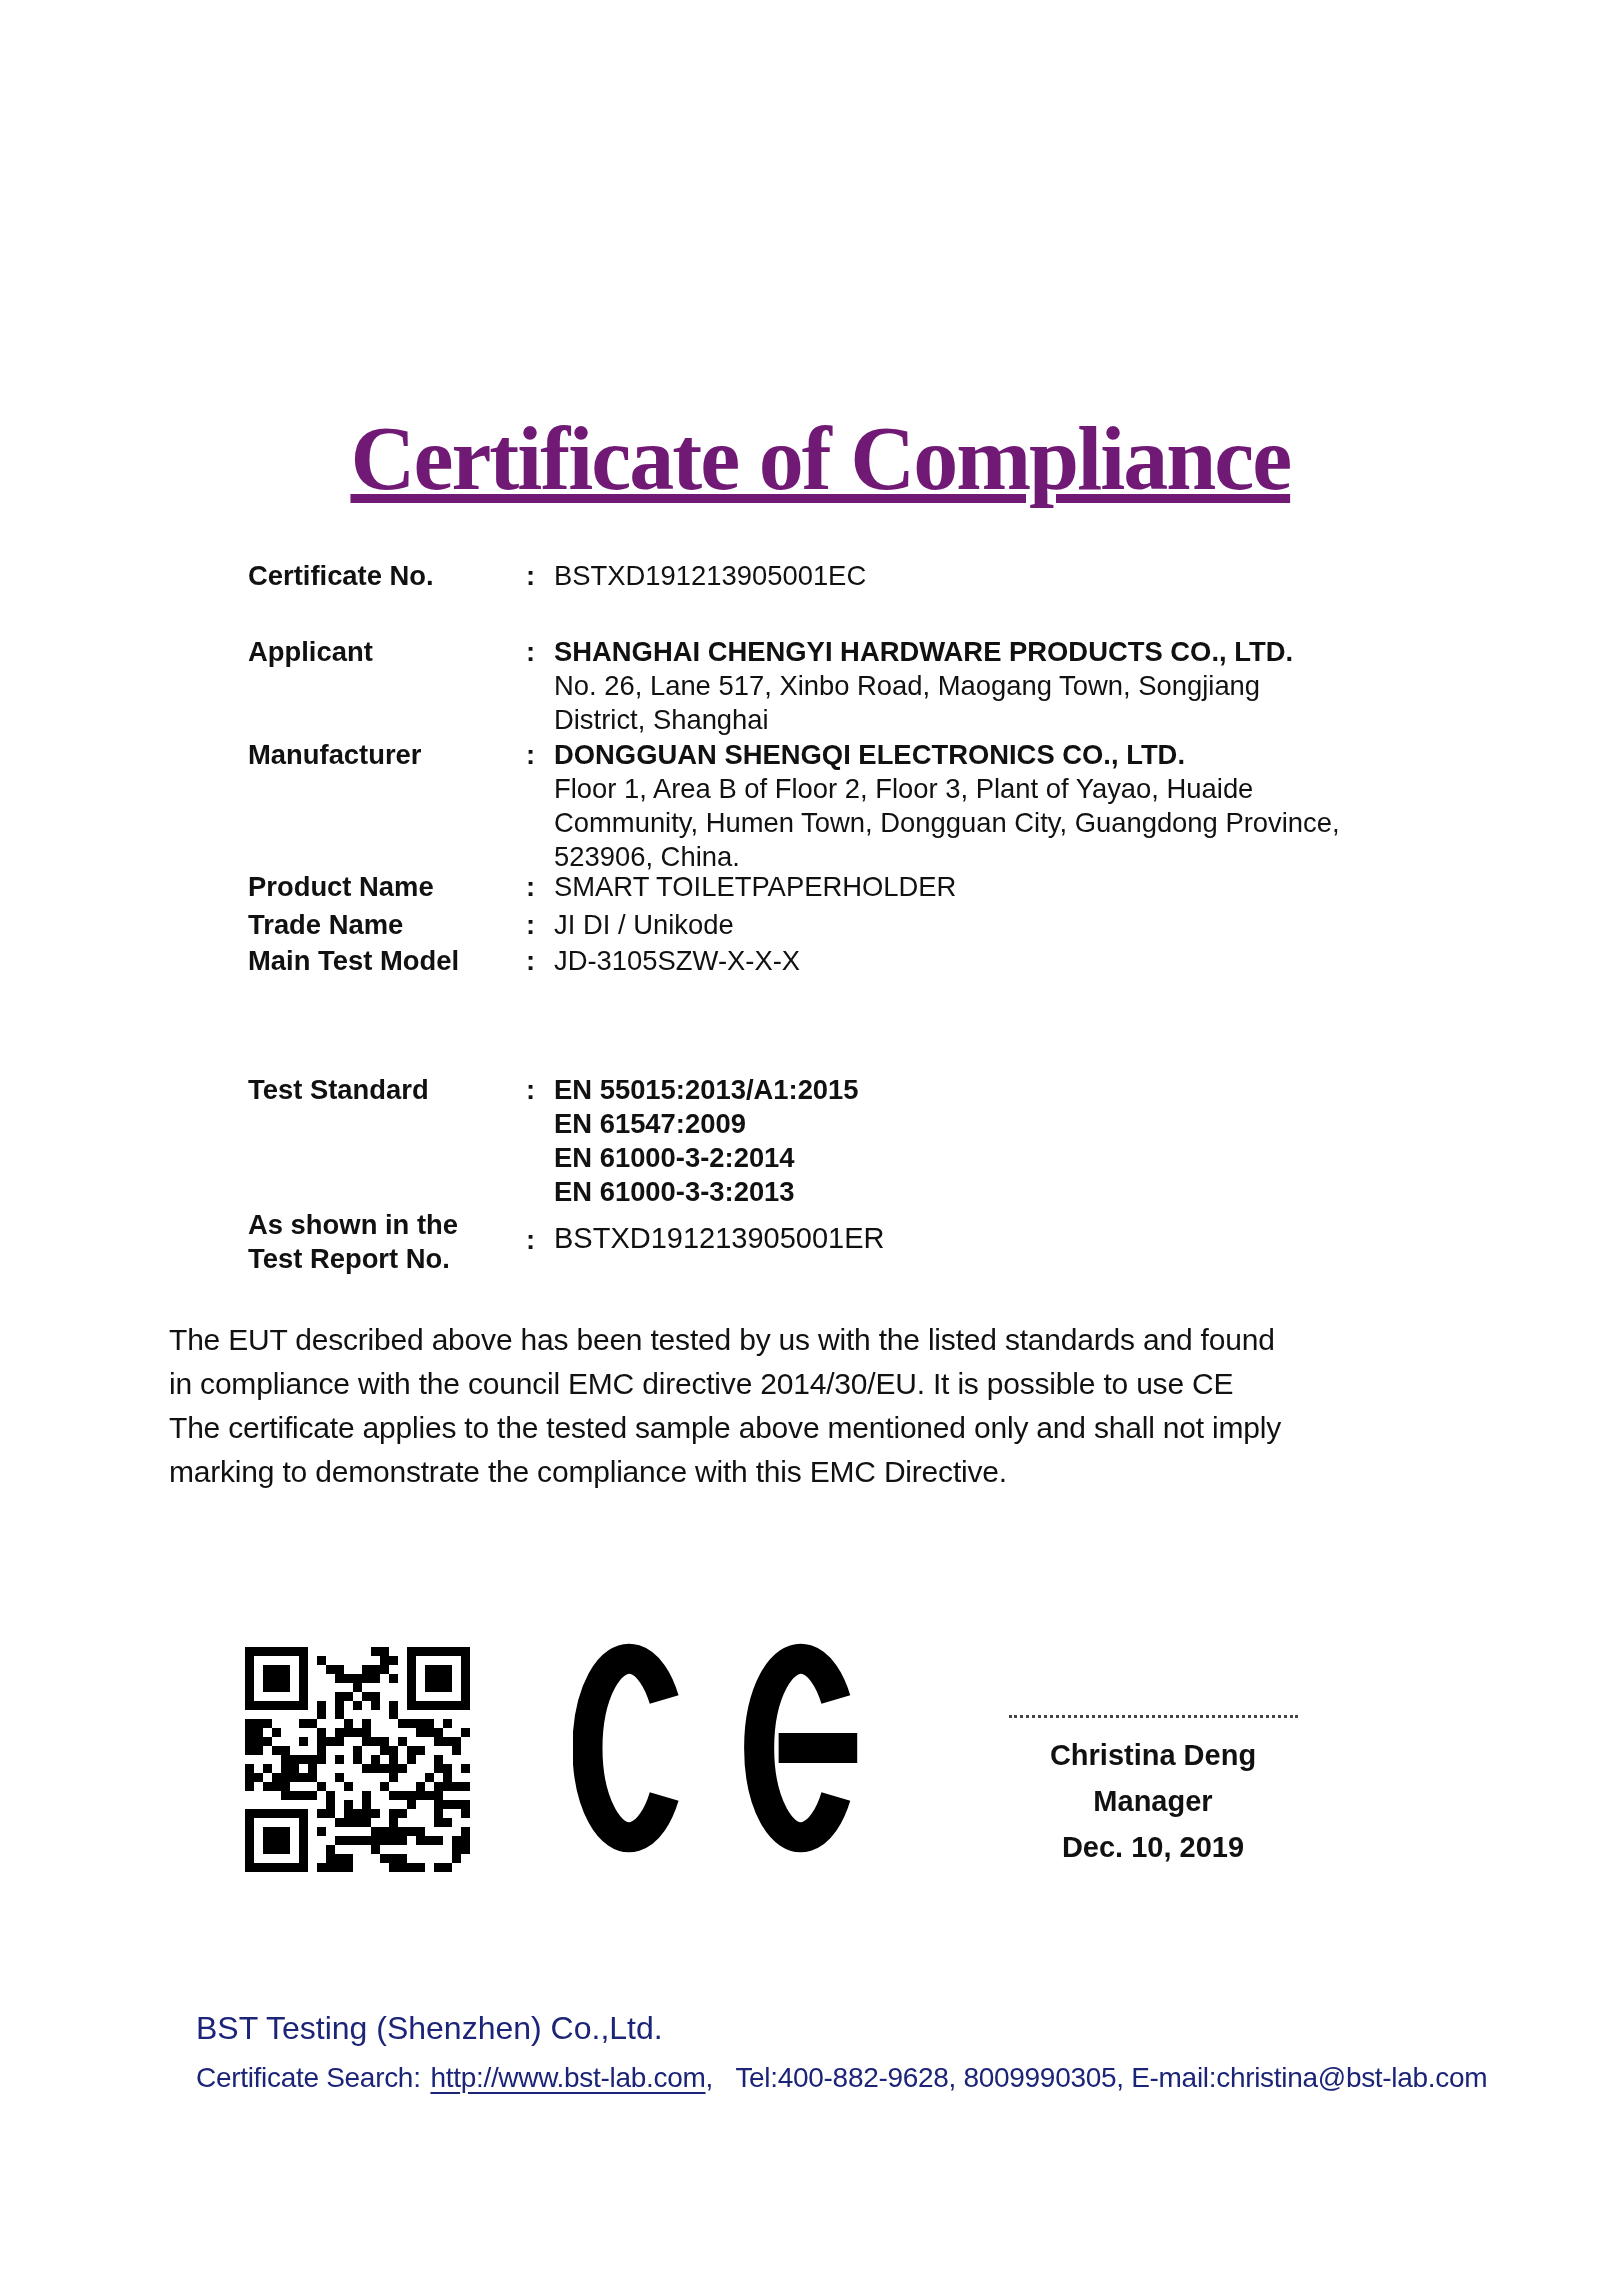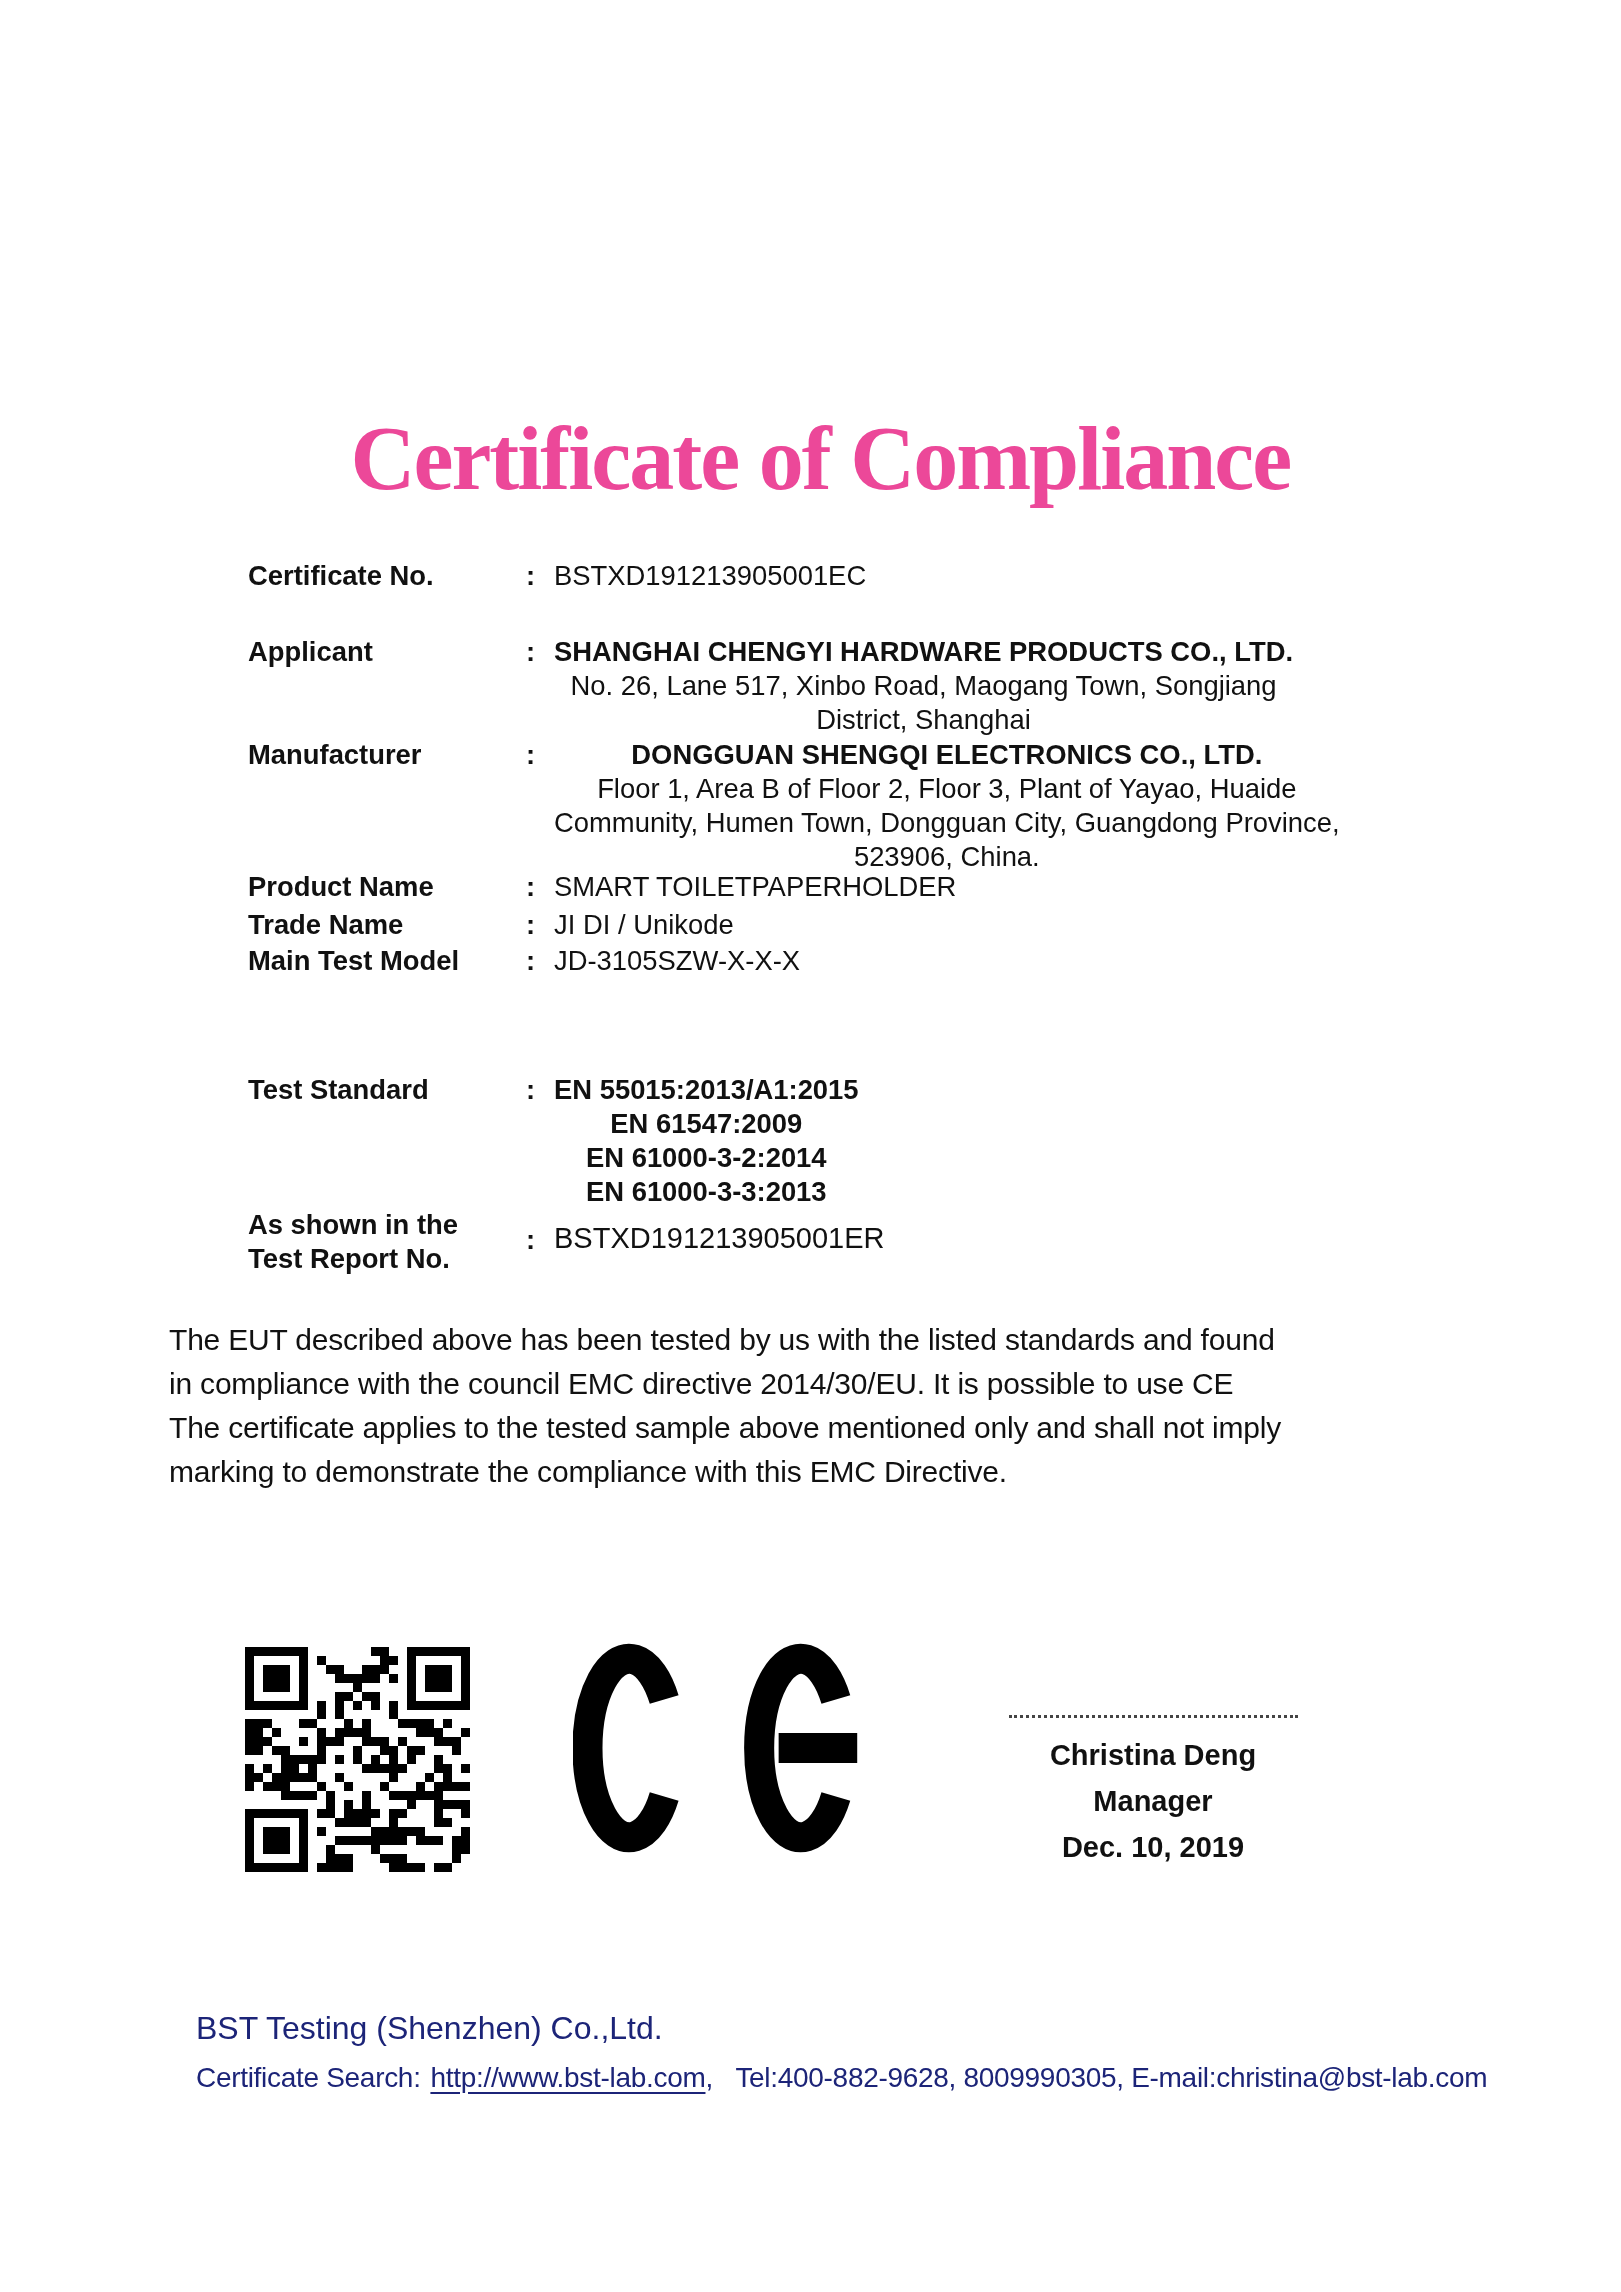--- a/index.html
+++ b/index.html
@@ -13,39 +13,39 @@
     overflow:hidden;
   }
   .title{
     position:absolute;
     top:407px; left:0; right:0;
     text-align:center;
     font-family:"Liberation Serif", serif;
     font-weight:bold;
     font-size:90px;
     letter-spacing:-2px;
-    color:#ec4899;
+    color:#701a75;
     padding-left:19.6px;
     white-space:nowrap;
+    text-decoration:underline;
   }
   .frow{position:absolute; left:0; width:100%;}
   .flabel{
     position:absolute; left:248px; top:0;
     font-weight:bold; font-size:27.4px; line-height:34px;
     white-space:nowrap;
   }
   .fcolon{
     position:absolute; left:526px; top:0;
     font-weight:bold; font-size:27.4px; line-height:34px;
   }
   .fvalue{
     position:absolute; left:554px; top:0;
     font-size:27.4px; line-height:34px;
     white-space:nowrap;
-    text-align:center;
   }
   .fvalue .bold, .vline.bold{font-weight:bold;}
   .vline{white-space:nowrap;}
   .body-lines{position:absolute; left:169px; top:1318px;}
   .bline{
     font-size:30px; line-height:44px;
     letter-spacing:-0.2px;
     white-space:nowrap;
   }
   .qr{position:absolute; left:245px; top:1647px; width:225px; height:225px;}

